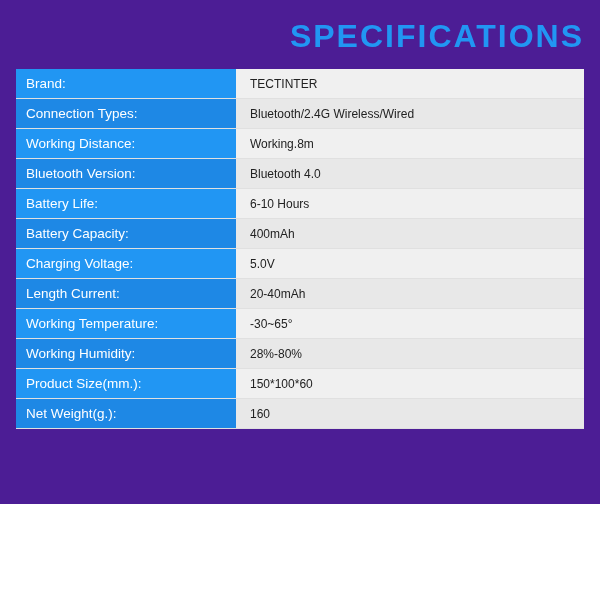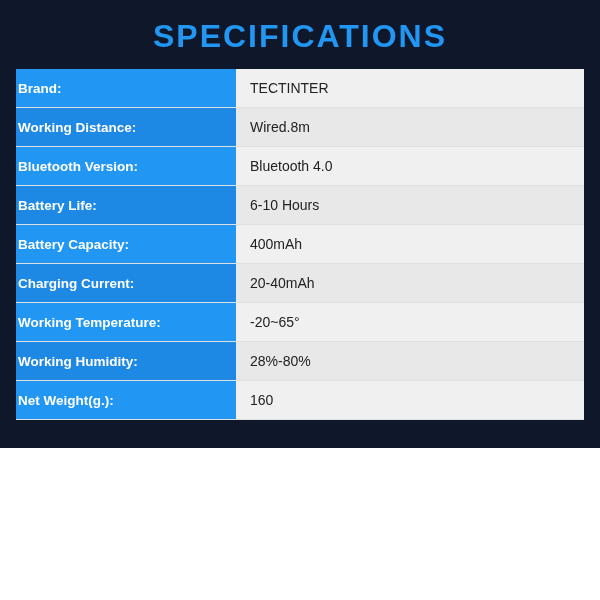--- a/index.html
+++ b/index.html
@@ -7,25 +7,25 @@
     body {
       width: 600px;
       height: 600px;
       background: #ffffff;
       font-family: Arial, sans-serif;
       overflow: hidden;
     }
 
     .page-container {
       width: 600px;
-      height: 448px;
-      background: #0f172a;
+      height: 504px;
+      background: #4c1d95;
       display: flex;
       flex-direction: column;
-      align-items: center;
+      align-items: flex-end;
       padding: 18px 16px 10px 16px;
     }
 
     .page-title {
       font-size: 32px;
       font-weight: bold;
       color: #2196F3;
       letter-spacing: 2px;
       margin-bottom: 14px;
     }
@@ -36,31 +36,31 @@
     }
 
     .specs-table tr {
       border-bottom: 1px solid #e0e0e0;
     }
 
     .specs-table td.label-cell {
       background-color: #2196F3;
       color: #ffffff;
       font-size: 13.5px;
-      font-weight: 700;
-      padding: 7px 2px;
+      font-weight: 400;
+      padding: 7px 10px;
       width: 220px;
       min-width: 180px;
     }
 
     .specs-table td.value-cell {
       background-color: #f0f0f0;
       color: #222222;
-      font-size: 14px;
-      padding: 11px 14px;
+      font-size: 12px;
+      padding: 0 14px;
     }
 
     .specs-table tr:nth-child(odd) td.value-cell {
       background-color: #f0f0f0;
     }
 
     .specs-table tr:nth-child(even) td.value-cell {
       background-color: #e8e8e8;
     }
 
@@ -78,46 +78,58 @@
 <div class="page-container">
   <div class="page-title">SPECIFICATIONS</div>
 
   <table class="specs-table">
     <tbody id="specs-body">
     <tr>
           <td class="label-cell">Brand:</td>
           <td class="value-cell">TECTINTER</td>
         </tr>
         <tr>
+          <td class="label-cell">Connection Types:</td>
+          <td class="value-cell">Bluetooth/2.4G Wireless/Wired</td>
+        </tr>
+        <tr>
           <td class="label-cell">Working Distance:</td>
-          <td class="value-cell">Wired.8m</td>
+          <td class="value-cell">Working.8m</td>
         </tr>
         <tr>
           <td class="label-cell">Bluetooth Version:</td>
           <td class="value-cell">Bluetooth 4.0</td>
         </tr>
         <tr>
           <td class="label-cell">Battery Life:</td>
           <td class="value-cell">6-10 Hours</td>
         </tr>
         <tr>
           <td class="label-cell">Battery Capacity:</td>
           <td class="value-cell">400mAh</td>
         </tr>
         <tr>
-          <td class="label-cell">Charging Current:</td>
+          <td class="label-cell">Charging Voltage:</td>
+          <td class="value-cell">5.0V</td>
+        </tr>
+        <tr>
+          <td class="label-cell">Length Current:</td>
           <td class="value-cell">20-40mAh</td>
         </tr>
         <tr>
           <td class="label-cell">Working Temperature:</td>
-          <td class="value-cell">-20~65°</td>
+          <td class="value-cell">-30~65°</td>
         </tr>
         <tr>
           <td class="label-cell">Working Humidity:</td>
           <td class="value-cell">28%-80%</td>
+        </tr>
+        <tr>
+          <td class="label-cell">Product Size(mm.):</td>
+          <td class="value-cell">150*100*60</td>
         </tr>
         <tr>
           <td class="label-cell">Net Weight(g.):</td>
           <td class="value-cell">160</td>
         </tr>
       </tbody>
   </table>
 </div>
 
 </body></html>

